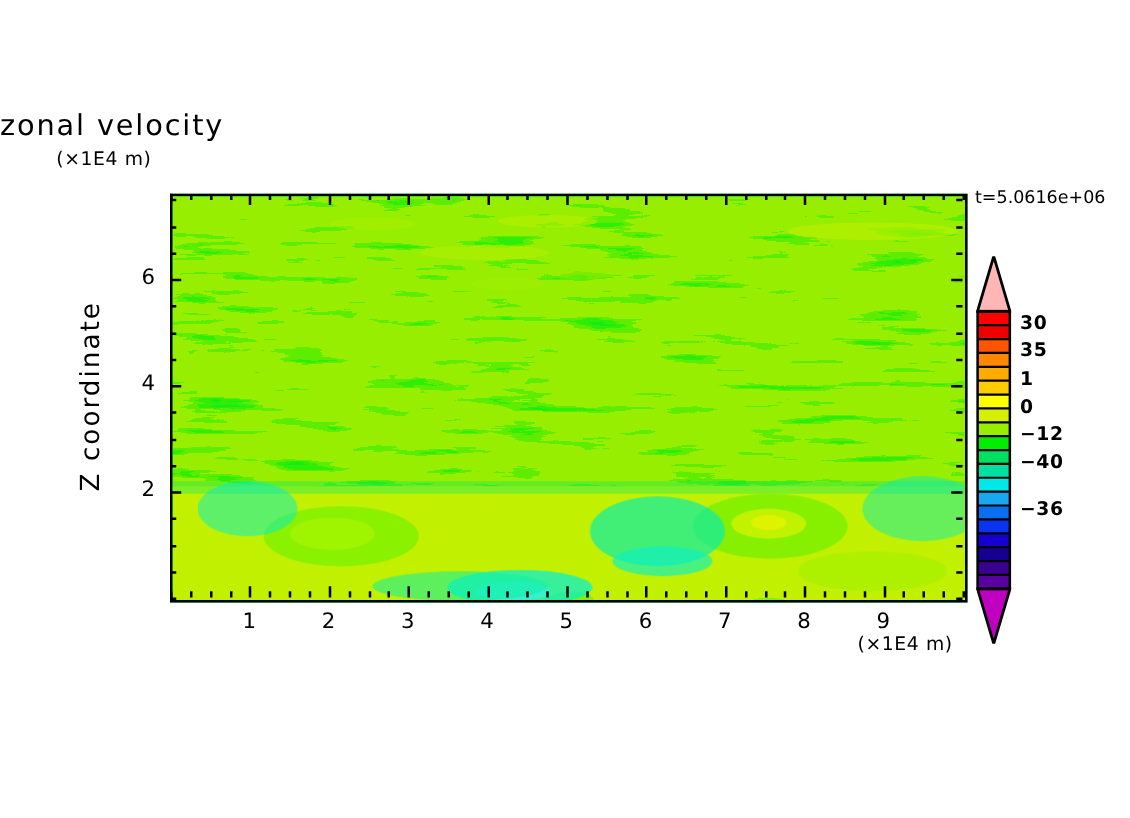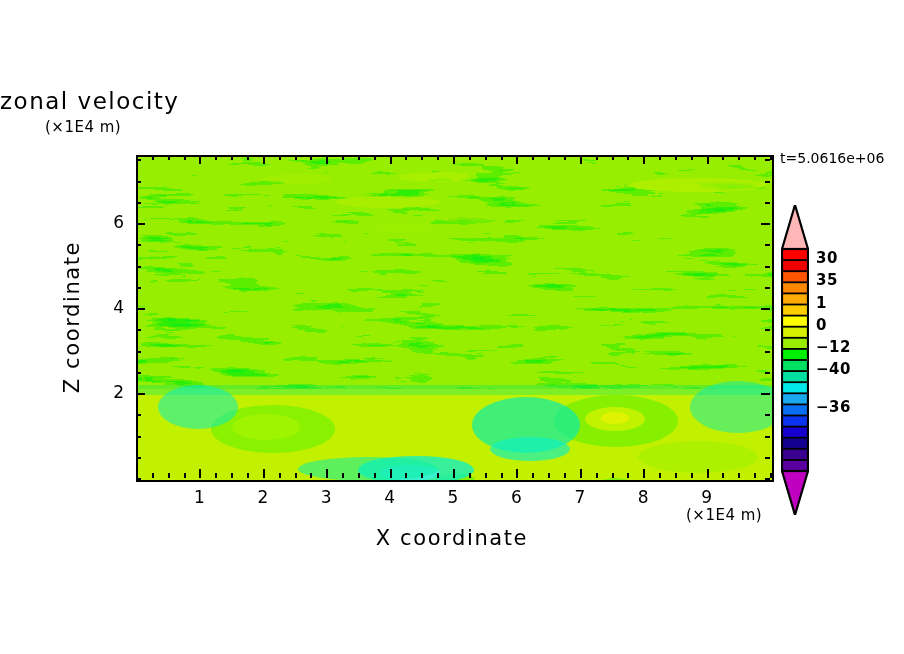--- a/index.html
+++ b/index.html
@@ -141,21 +141,20 @@
           <ellipse cx="250" cy="45" rx="52" ry="6" fill="#b0ee00" opacity="0.7"></ellipse>
           <ellipse cx="160" cy="22" rx="34" ry="5" fill="#a8ee00" opacity="0.6"></ellipse>
           <ellipse cx="300" cy="20" rx="40" ry="5" fill="#b8f000" opacity="0.6"></ellipse>
           <ellipse cx="268" cy="70" rx="30" ry="5" fill="#a0ee00" opacity="0.55"></ellipse>
           <ellipse cx="330" cy="62" rx="24" ry="4" fill="#9cee00" opacity="0.5"></ellipse>
         </g>
       </svg>
     </div>
   </div>
 
-  <div class="txt" id="xaxis-title">X coordinate</div>
   <div class="txt" id="yaxis-title">Z coordinate</div>
   <div class="txt" id="xunit">(×1E4 m)</div>
 
   <div id="ticks-x">
       <div class="tick" style="width: 1.6px; height: 5px; left: 136px; top: 155px;"></div>
       <div class="tick" style="width: 1.6px; height: 5px; left: 136px; top: 473px;"></div>
       <div class="tick" style="width: 1.6px; height: 5px; left: 152px; top: 155px;"></div>
       <div class="tick" style="width: 1.6px; height: 5px; left: 152px; top: 473px;"></div>
       <div class="tick" style="width: 1.6px; height: 5px; left: 168px; top: 155px;"></div>
       <div class="tick" style="width: 1.6px; height: 5px; left: 168px; top: 473px;"></div>

